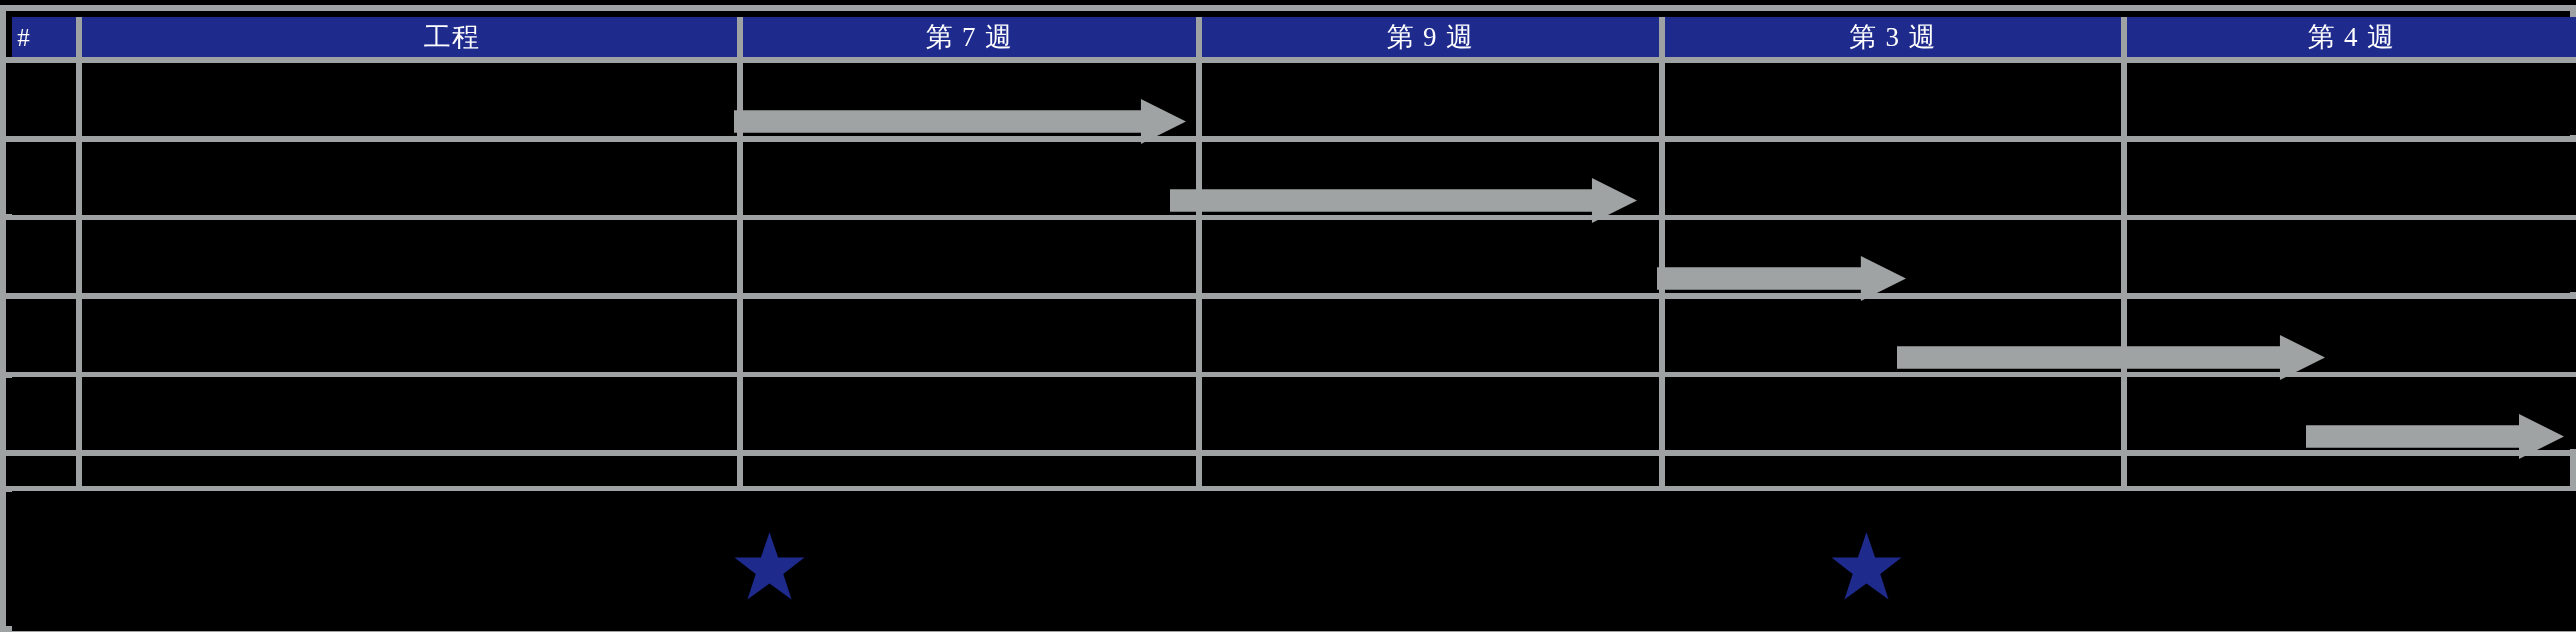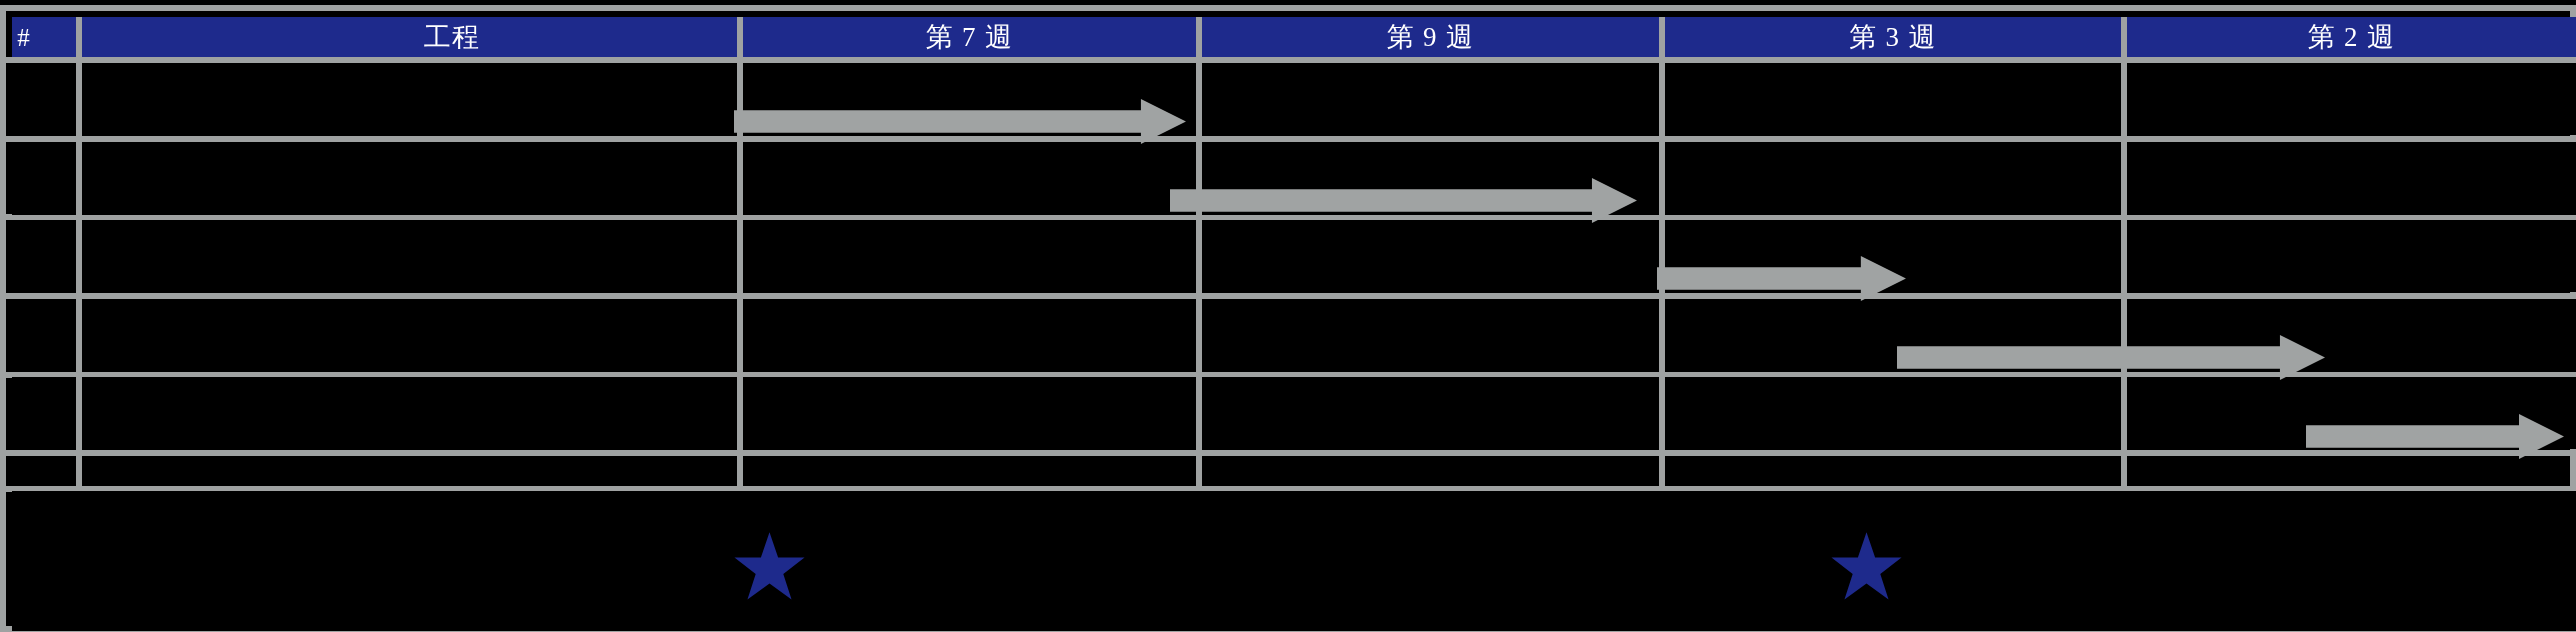--- a/index.html
+++ b/index.html
@@ -115,21 +115,21 @@
 <div id="stage" style="background: rgb(0, 0, 0);">
 
   <div id="gantt-table">
 
     <div>
       <div class="header-cell num" style="left: 6px; width: 64px; background: rgb(30, 42, 140); color: rgb(255, 255, 255);">#</div>
       <div class="header-cell" style="left: 76px; width: 740px; background: rgb(30, 42, 140); color: rgb(255, 255, 255);">工程</div>
       <div class="header-cell" style="left: 737px; width: 453px; background: rgb(30, 42, 140); color: rgb(255, 255, 255);">第 7 週</div>
       <div class="header-cell" style="left: 1196px; width: 457px; background: rgb(30, 42, 140); color: rgb(255, 255, 255);">第 9 週</div>
       <div class="header-cell" style="left: 1659px; width: 456px; background: rgb(30, 42, 140); color: rgb(255, 255, 255);">第 3 週</div>
-      <div class="header-cell" style="left: 2121px; width: 449px; background: rgb(30, 42, 140); color: rgb(255, 255, 255);">第 2 週</div>
+      <div class="header-cell" style="left: 2121px; width: 449px; background: rgb(30, 42, 140); color: rgb(255, 255, 255);">第 4 週</div>
     </div>
 
     <div class="hsep" style="top: 46px; background: rgb(159, 162, 162);"></div>
     <div class="hsep" style="top: 125px; background: rgb(159, 162, 162);"></div>
     <div class="hsep" style="top: 203px; background: rgb(159, 162, 162);"></div>
     <div class="hsep" style="top: 282px; background: rgb(159, 162, 162);"></div>
     <div class="hsep" style="top: 361px; background: rgb(159, 162, 162);"></div>
     <div class="hsep" style="top: 439px; background: rgb(159, 162, 162);"></div>
     <div class="hsep" style="top: 475px; background: rgb(159, 162, 162);"></div>
 

